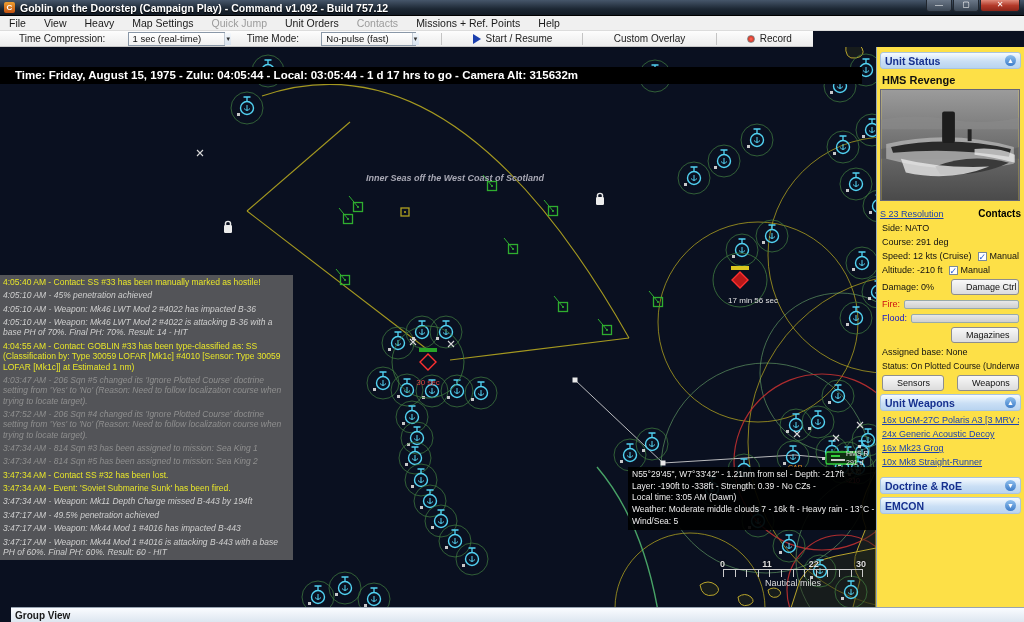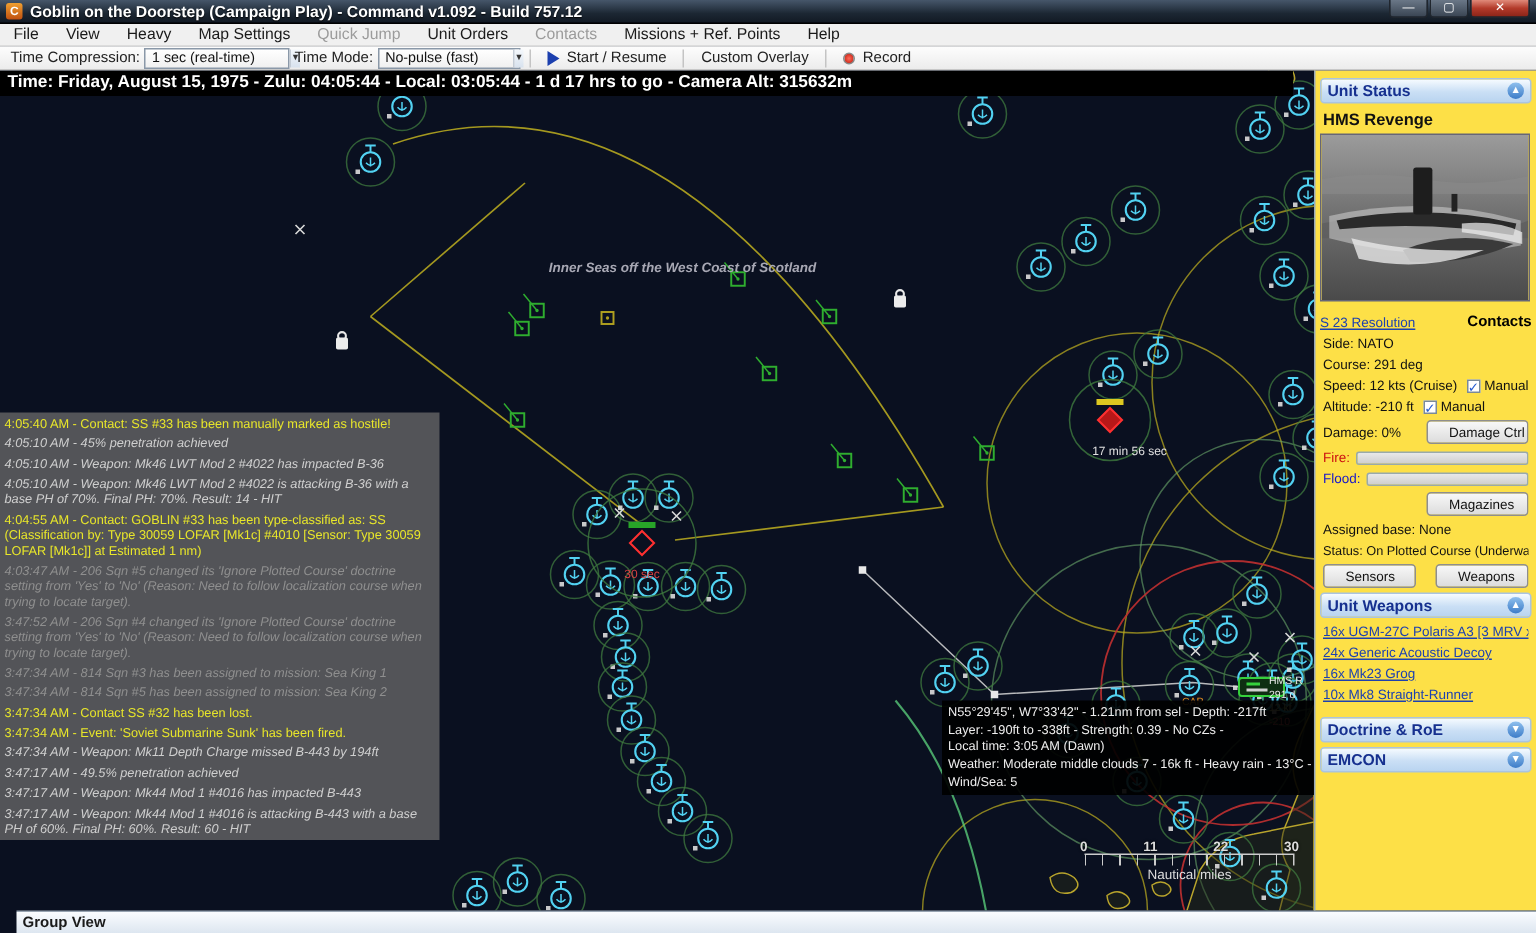--- a/index.html
+++ b/index.html
@@ -21,44 +21,44 @@
     border-radius:0 0 3px 3px; }
   .winbtn.close { width:40px; background:linear-gradient(#e08a7a,#b33a2a 50%,#8c2418); }
 
   
   #menubar { position:absolute; top:16px; left:0; width:1024px; height:15px; background:#f0f0f0;
     border-bottom:1px solid #dcdcdc; display:flex; align-items:center; z-index:30; }
   .menu-item { font-size:10.5px; color:#1a1a1a; padding:1px 9px; cursor:default; }
   .menu-item.disabled { color:#9b9b9b; }
 
   
-  #toolbar { position:absolute; top:31px; left:0; width:1024px; height:16px;
+  #toolbar { position:absolute; top:31px; left:0; width:813px; height:16px;
     background:linear-gradient(#fdfdfd,#ececec); border-bottom:1px solid #c8c8c8;
-    display:flex; align-items:center; padding:0 4px; z-index:30; }
+    display:flex; align-items:center; padding:0 16px; z-index:30;justify-content:space-between; }
   .tb-label { font-size:10px; color:#222; margin:0 3px; white-space:nowrap; }
   .tb-select { height:14px; background:linear-gradient(#fff,#f0f0f0); border:1px solid #8a98a8;
     font-size:9.5px; color:#111; display:flex; align-items:center; padding-left:4px;
     white-space:nowrap;gap:23px; }
   .tb-select .arrow { margin-left:auto; width:12px; height:100%; border-left:1px solid #c4ccd6;
     background:linear-gradient(#f4f8fc,#d8e2ee); font-size:6px; color:#333;
     display:flex; align-items:center; justify-content:center; }
   .tb-sep { width:1px; height:12px; background:#c4c4c4; margin:0 6px; }
   .tb-btn { display:flex; align-items:center; font-size:10px; color:#222; padding:0 5px;
     white-space:nowrap; }
   .play-tri { width:0; height:0; border-left:8px solid #1b3fae; border-top:5px solid transparent;
     border-bottom:5px solid transparent; margin-right:5px; }
   .rec-dot { width:8px; height:8px; border-radius:50%; background:radial-gradient(#ff6a5a,#c01808);
     border:1px solid #888; margin-right:5px; }
 
   
   #map { position:absolute; top:47px; left:0; width:876px; height:560px; background:#0a1020;
     overflow:hidden; }
   #map svg { position:absolute; top:0; left:0; }
-  #timebar { position:absolute; top:0; left:0; width:862px; height:17px; background:#000;
-    color:#fff; font-size:11.5px; font-weight:bold; line-height:17px; padding-left:5px;
+  #timebar { position:absolute; top:20px; left:0; width:862px; height:17px; background:#000;
+    color:#fff; font-size:11.5px; font-weight:bold; line-height:17px; padding-left:15px;
     white-space:nowrap; z-index:5; }
   #region-label { position:absolute; top:126px; left:310px; width:290px; text-align:center;
     color:#a8a8b4; font-size:9px; font-style:italic; font-weight:bold; z-index:2; }
   #tooltip { position:absolute; top:420px; left:628px; width:276px; background:rgba(0,0,0,.92);
     color:#eee; font-size:8.5px; line-height:1.38; padding:2px 4px; z-index:6; }
   #scalebar { position:absolute; top:512px; left:718px; width:160px; z-index:4; color:#ddd; }
   #scale-labels { display:flex; justify-content:space-between; width:146px; margin-left:2px;
     font-size:9px; font-weight:bold; text-shadow:0 0 2px #000; }
   #scale-rule { width:140px; height:8px; margin-left:5px; border-top:1px solid #ccc;
     background:repeating-linear-gradient(90deg,#ccc 0 1px,transparent 1px 11.6px); }

